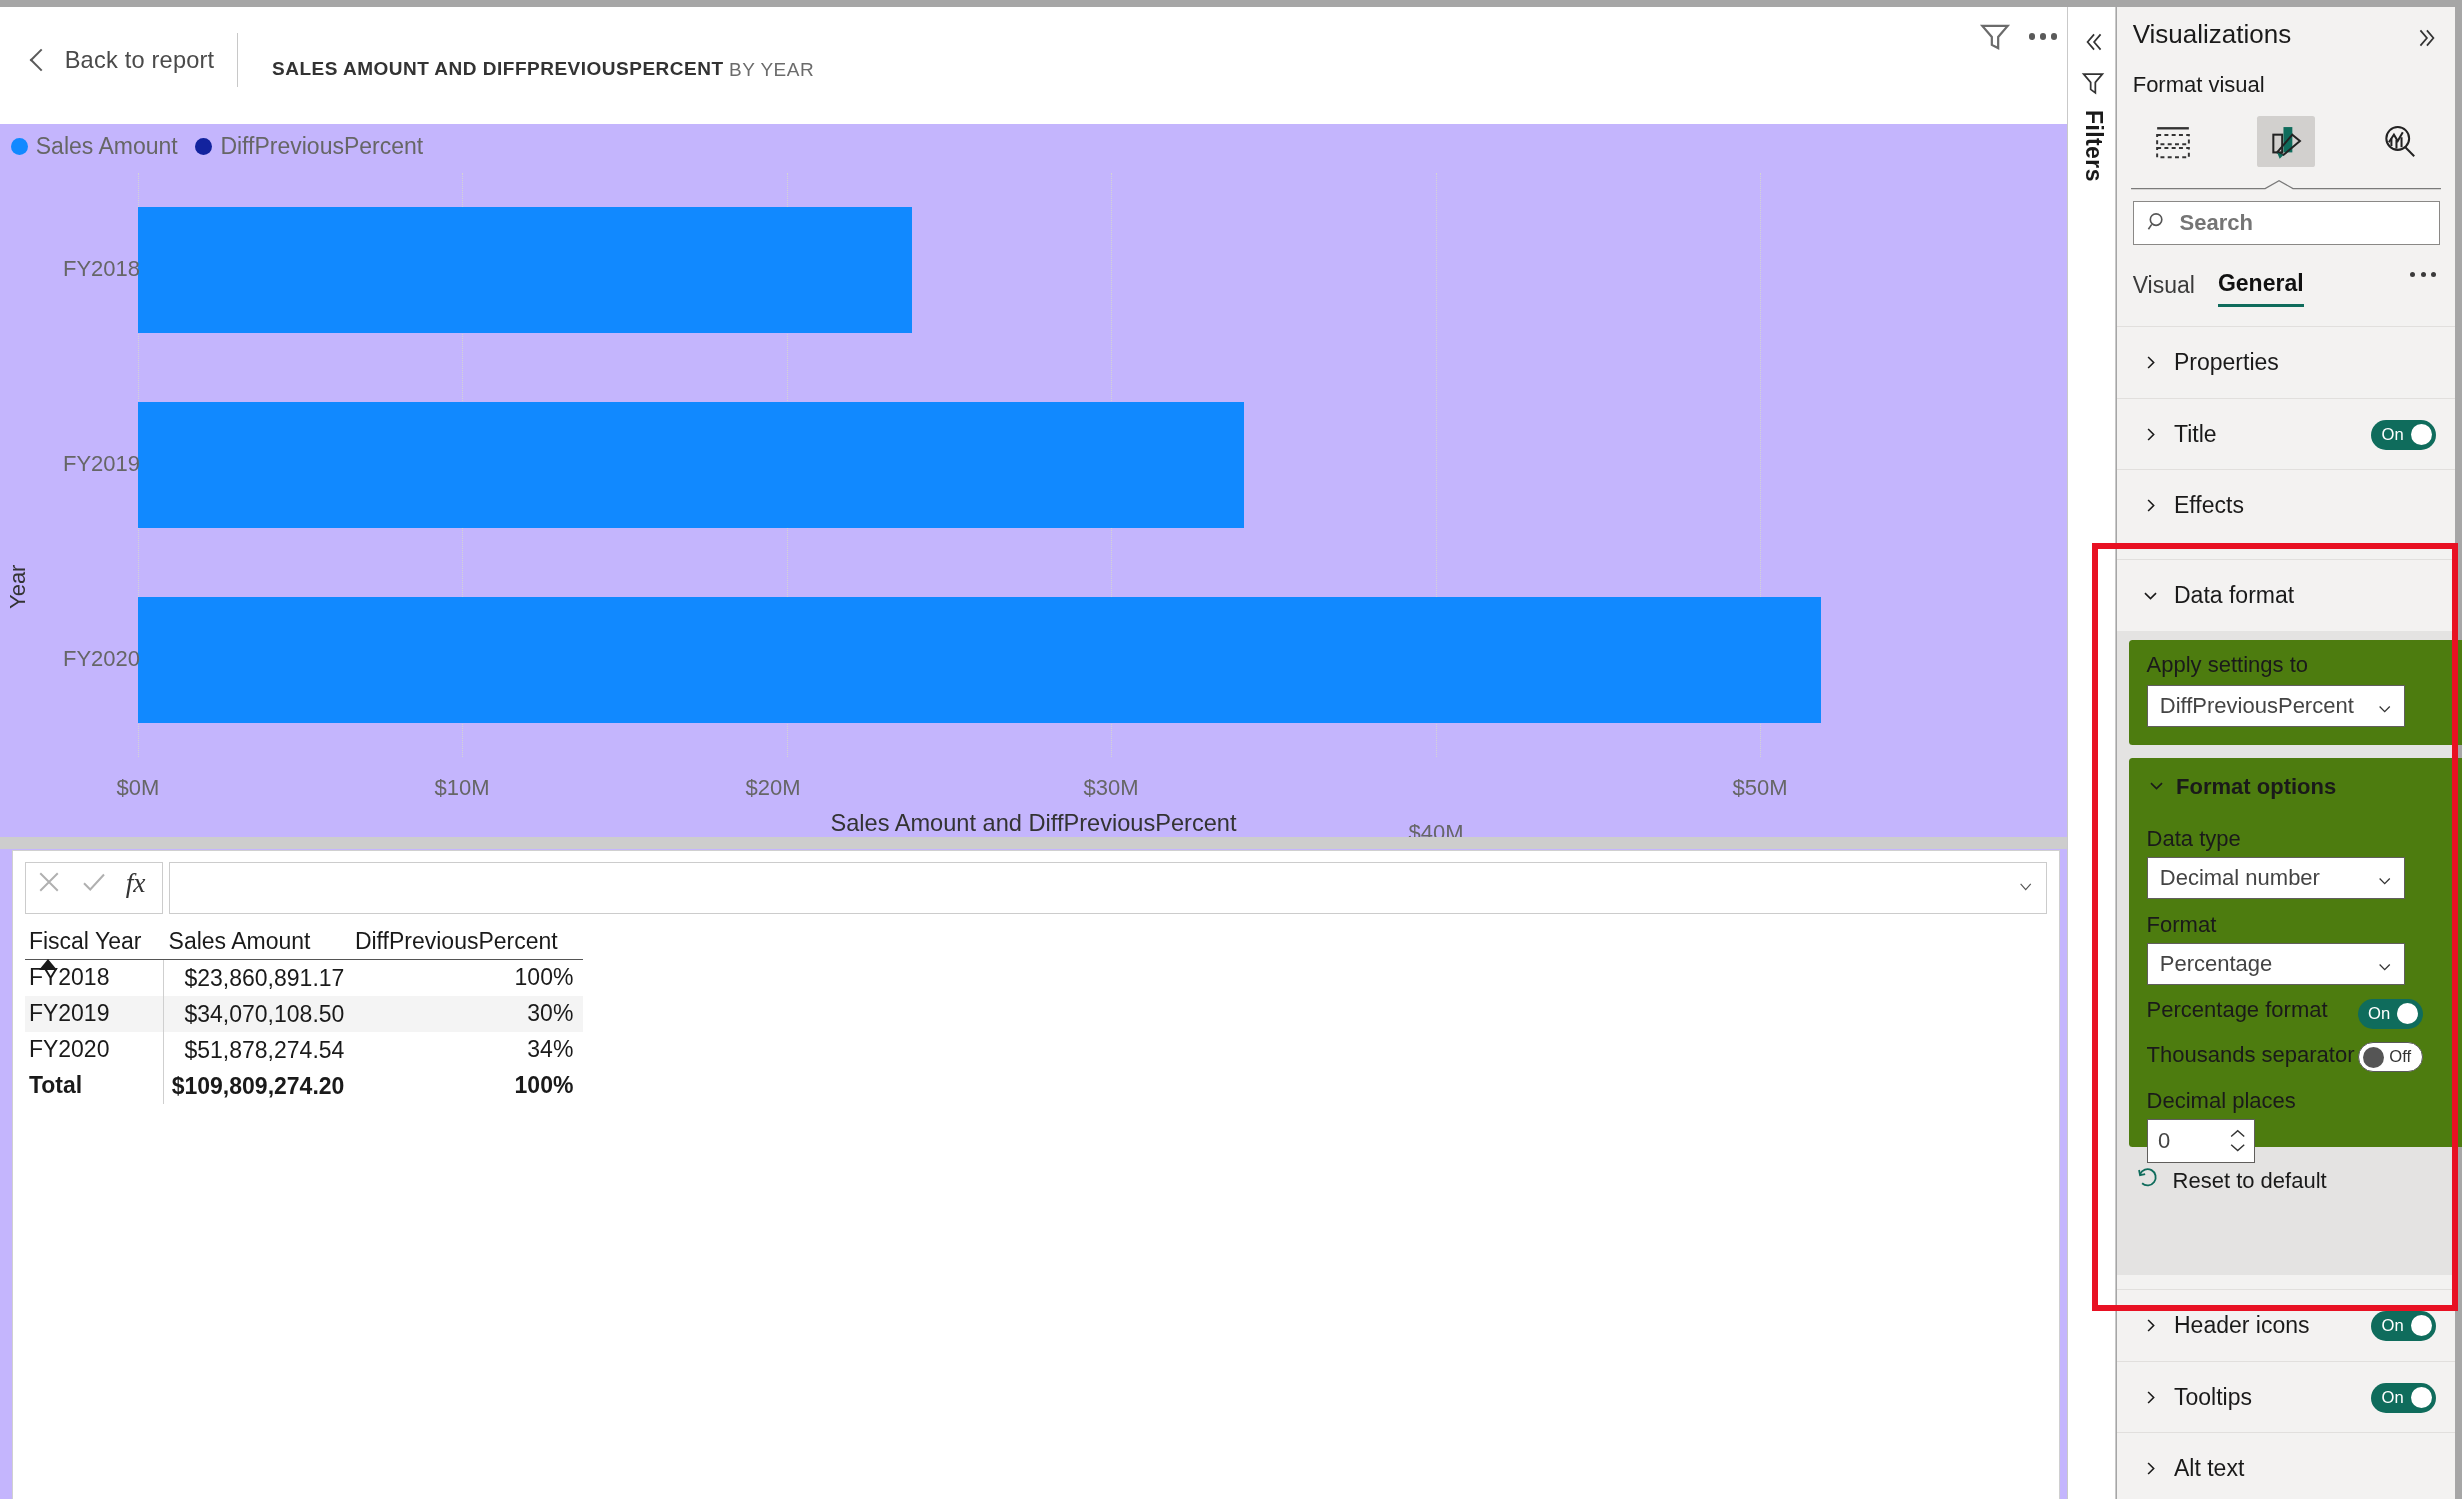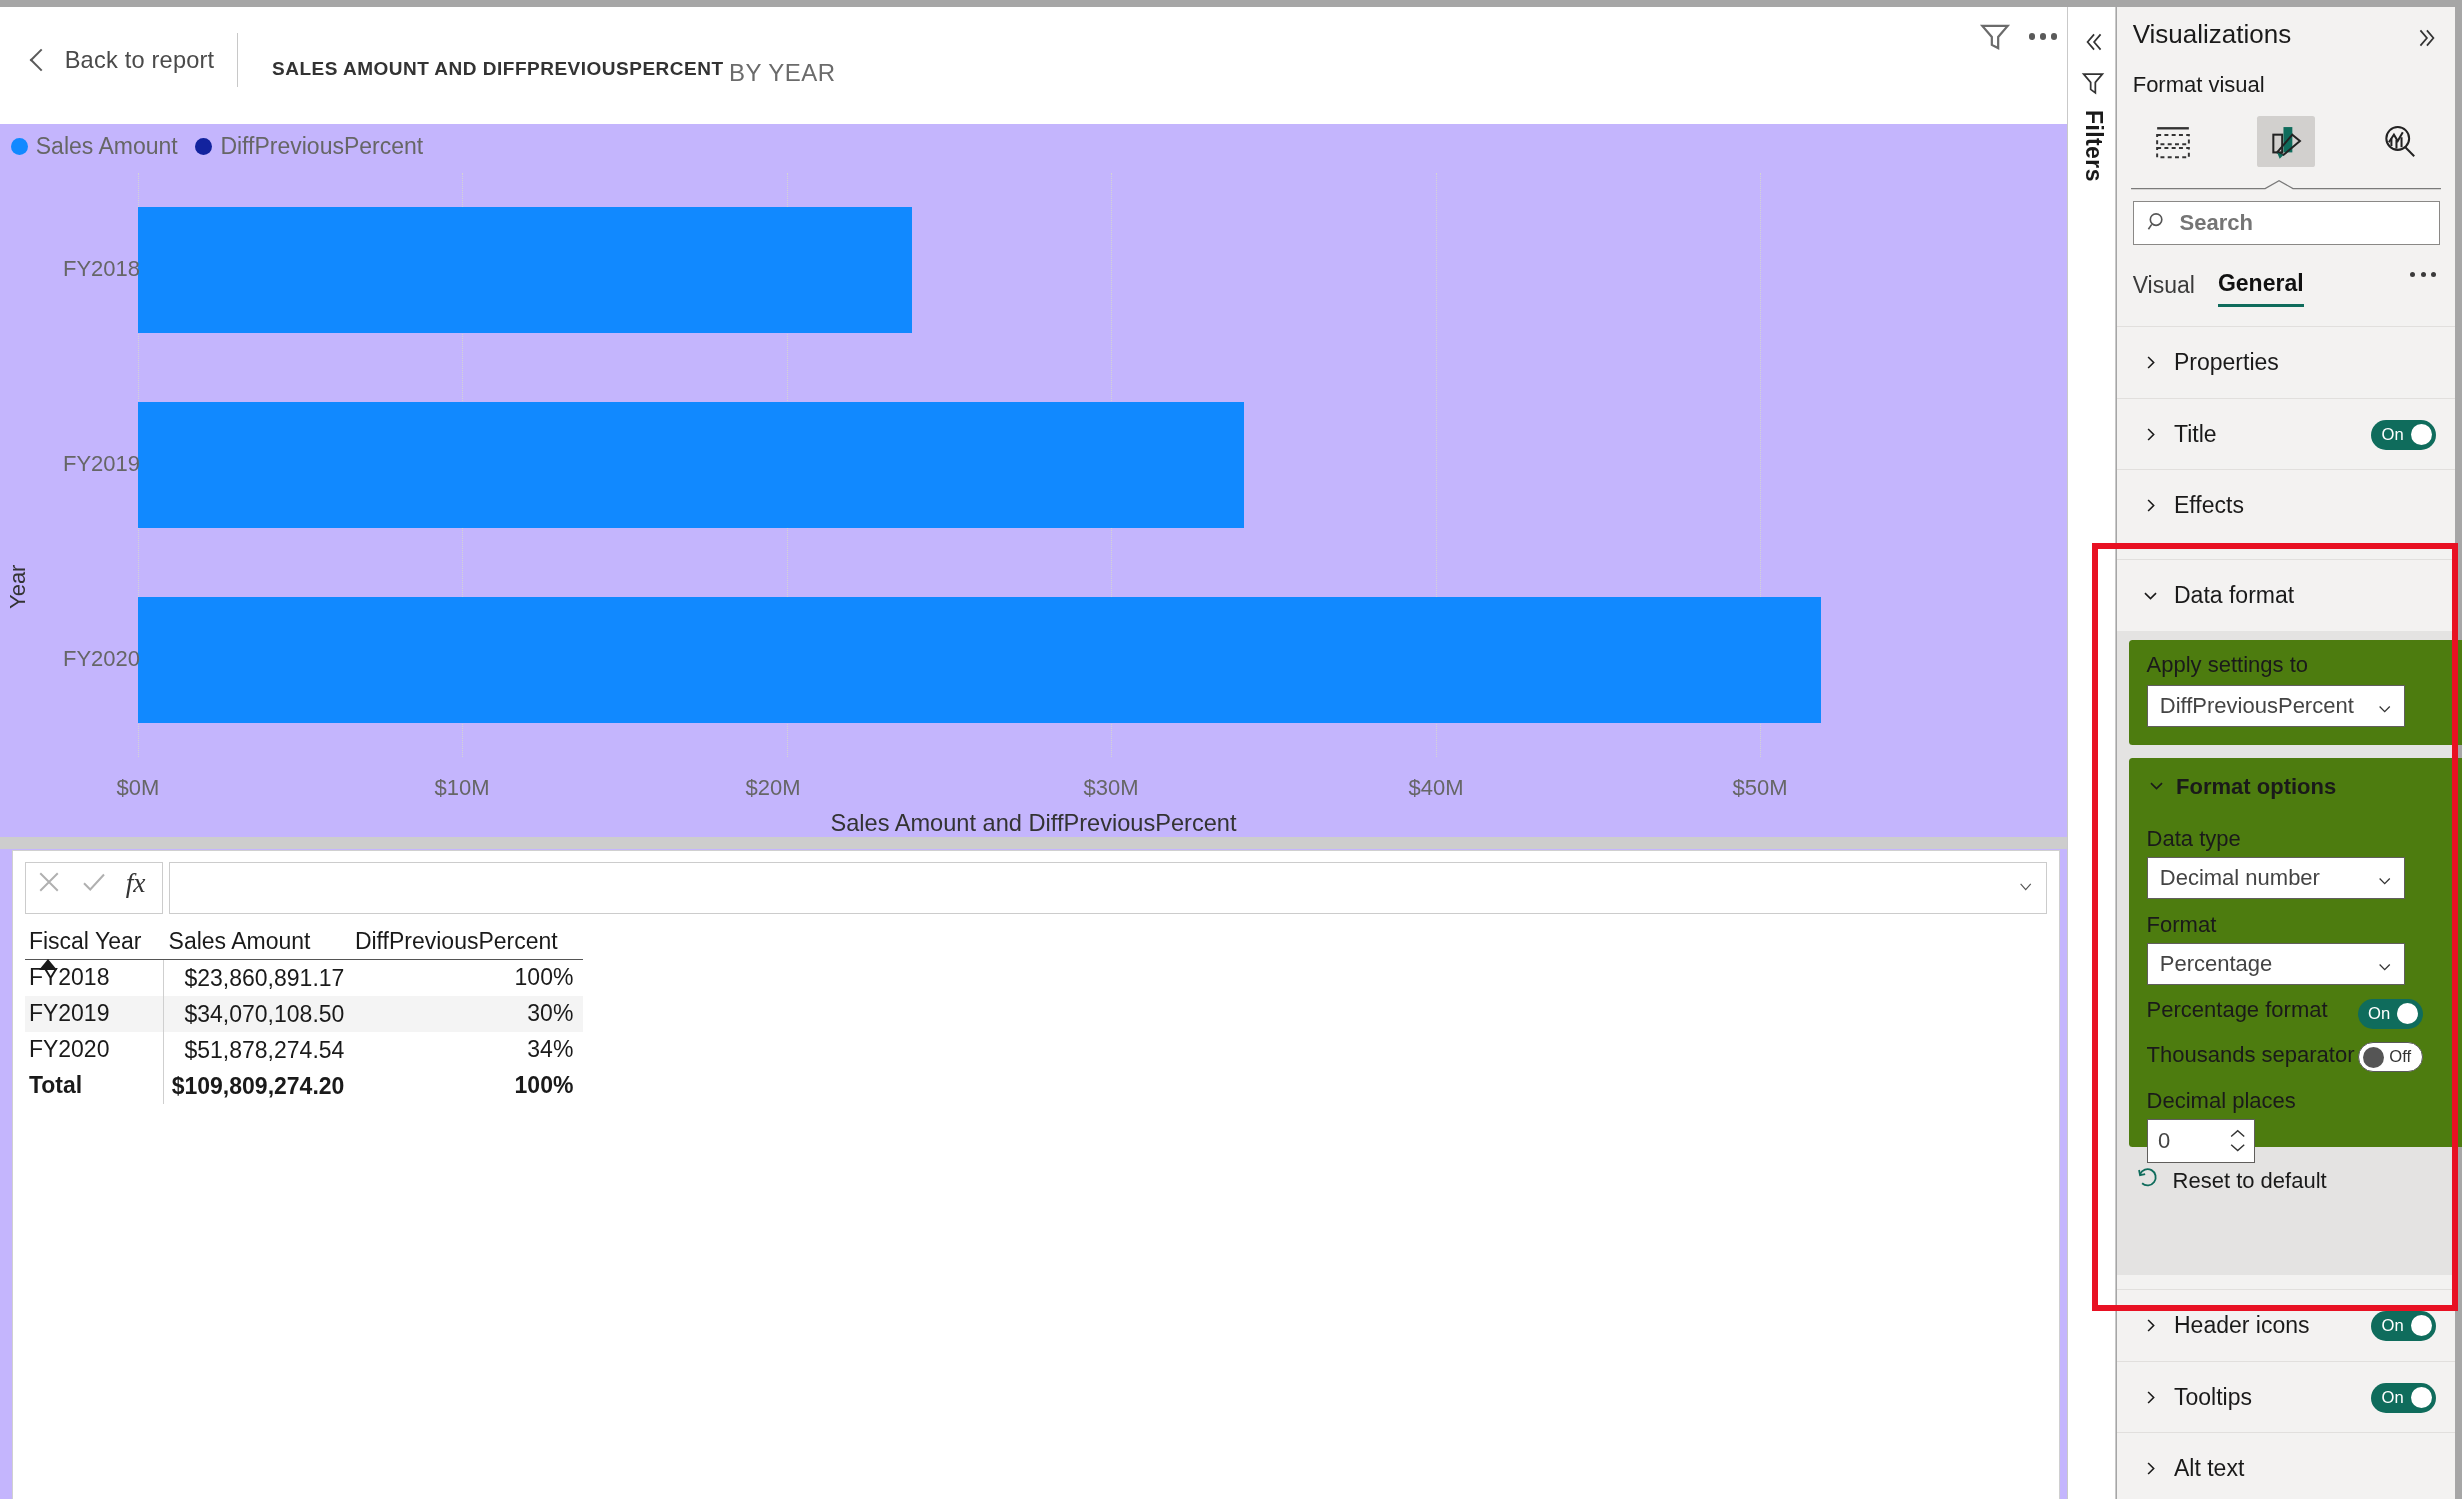--- a/index.html
+++ b/index.html
@@ -54,21 +54,21 @@
     position: absolute; left: 237px; top: 26px;
     width: 0.9px; height: 54px; background: #c8c8c8;
   }
   #visual-title {
     position: absolute; left: 272px; top: 51px;
     font-size: 19px; font-weight: bold; color: #333333;
     letter-spacing: 0.5px;
   }
   #visual-subtitle {
     position: absolute; left: 729px; top: 52px;
-    font-size: 24px; color: #6b6b6b; letter-spacing: 0.5px;
+    font-size: 19px; color: #6b6b6b; letter-spacing: 0.5px;
   }
   #funnel-icon {
     position: absolute; left: 1976px; top: 10.5px;
     width: 38px; height: 38px; cursor: pointer;
   }
   #ellipsis-header {
     position: absolute; left: 2024px; top: 10.5px;
     width: 38px; height: 38px; cursor: pointer;
     display: flex; align-items: center; justify-content: center; gap: 5.2px;
   }
@@ -421,21 +421,21 @@
           <div class="gridline" style="left: 973px;"></div>
           <div class="gridline" style="left: 1298px;"></div>
           <div class="gridline" style="left: 1622px;"></div>
           <div class="bar" style="left: 0px; top: 34px; width: 774px; background: rgb(17, 137, 255);"></div>
           <div class="bar" style="left: 0px; top: 229px; width: 1106px; background: rgb(17, 137, 255);"></div>
           <div class="bar" style="left: 0px; top: 424px; width: 1683px; background: rgb(17, 137, 255);"></div>
           <div class="x-tick-label" style="left: 0px;">$0M</div>
           <div class="x-tick-label" style="left: 324px;">$10M</div>
           <div class="x-tick-label" style="left: 635px;">$20M</div>
           <div class="x-tick-label" style="left: 973px;">$30M</div>
-          <div class="x-tick-label" style="left: 1298px;">$40M</div>
+          <div class="x-tick-label" style="left: 1298px; margin-top: 45px;">$40M</div>
           <div class="x-tick-label" style="left: 1622px;">$50M</div>
         </div>
       <div id="x-axis-title">Sales Amount and DiffPreviousPercent</div>
     </div>
 
     <div id="mid-strip"></div>
 
     <div id="table-pane">
 
       <div id="formula-row">

